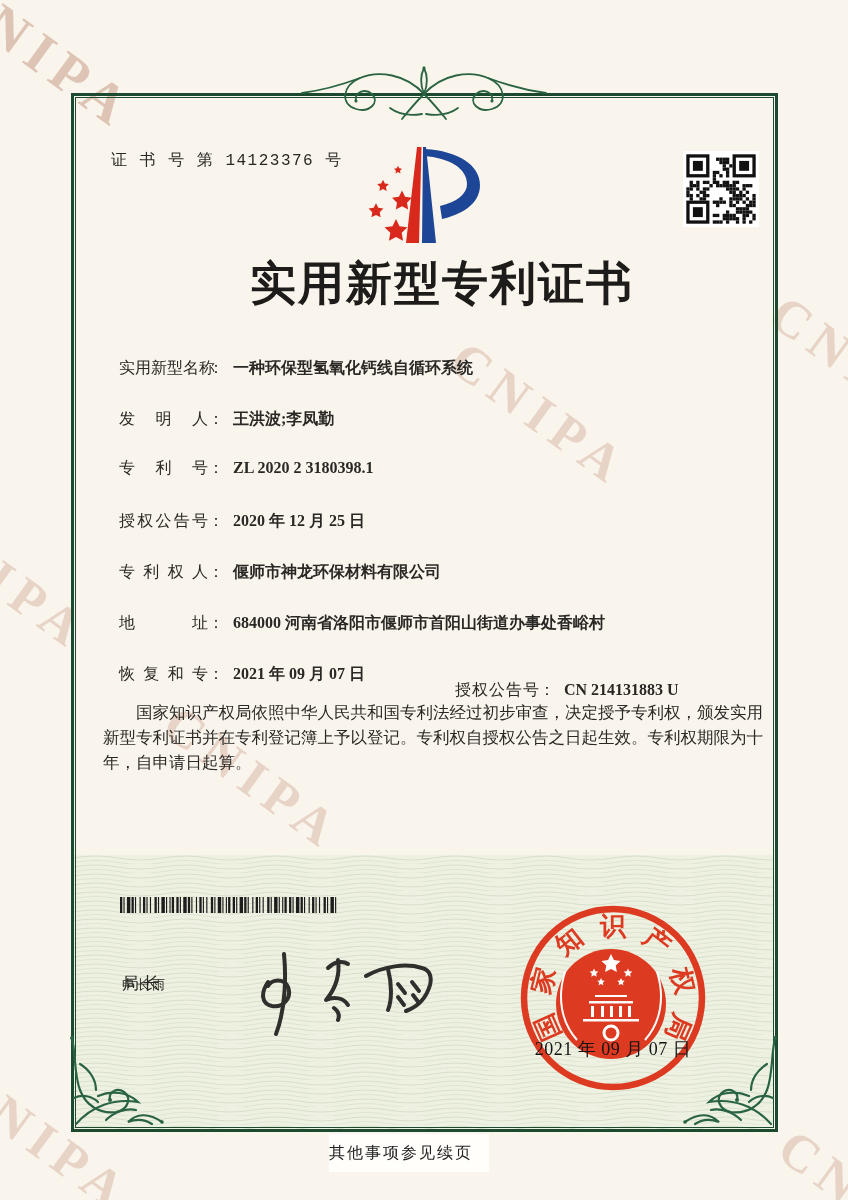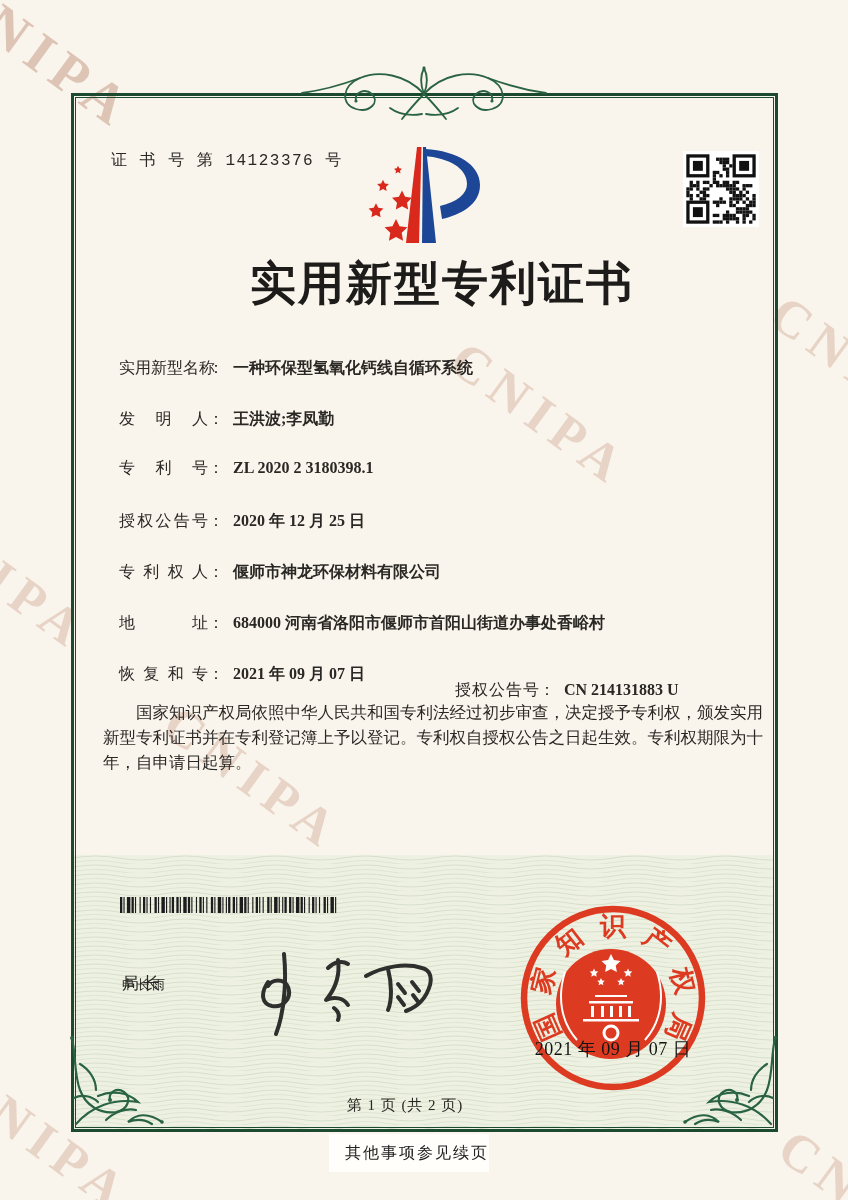--- a/index.html
+++ b/index.html
@@ -45,21 +45,21 @@
   .sig-name{position:absolute;left:122px;top:976px;font-size:13px;letter-spacing:2px;z-index:3;}
   .signature{position:absolute;left:248px;top:942px;width:212px;height:102px;z-index:4;}
   
   .seal{position:absolute;left:517px;top:902px;width:192px;height:192px;z-index:4;opacity:.95;}
   .seal-date{position:absolute;left:513px;top:1037px;width:200px;text-align:center;
              font-size:18px;color:#131313;letter-spacing:.5px;z-index:5;}
   
   .page-num{position:absolute;left:0;top:1096px;width:848px;text-align:center;text-indent:-38px;
             font-size:15px;letter-spacing:1px;z-index:3;}
   .cont-box{position:absolute;left:329px;top:1134px;width:160px;height:38px;background:#fffefb;
-            line-height:38px;text-align:right;font-size:16px;letter-spacing:2px;color:#222;z-index:3;}
+            line-height:38px;text-align:left;font-size:16px;letter-spacing:2px;color:#222;z-index:3;}
 </style>
 </head>
 <body>
 
 <div class="page">
 
   <span class="wm wm-strong" style="left:40px;top:52px">CNIPA</span>
   <span class="wm" style="left:860px;top:368px">CNIPA</span>
   <span class="wm" style="left:540px;top:414px">CNIPA</span>
   <span class="wm" style="left:0px;top:578px">CNIPA</span>
@@ -427,16 +427,15 @@
       </g>
       <g stroke="#fff" fill="none">
         <circle cx="94" cy="131" r="7" stroke-width="3"></circle>
         <path d="M48,70 C40,95 44,120 60,138" stroke-width="2"></path>
         <path d="M140,70 C148,95 144,120 128,138" stroke-width="2"></path>
       </g>
     </g>
   </svg>
   <div class="seal-date">2021 年 09 月 07 日</div>
 
-  <div class="page-num">第 1 页 (共 2 页)</div>
   <div class="cont-box">其他事项参见续页</div>
 
 </div>
 
 </body></html>

